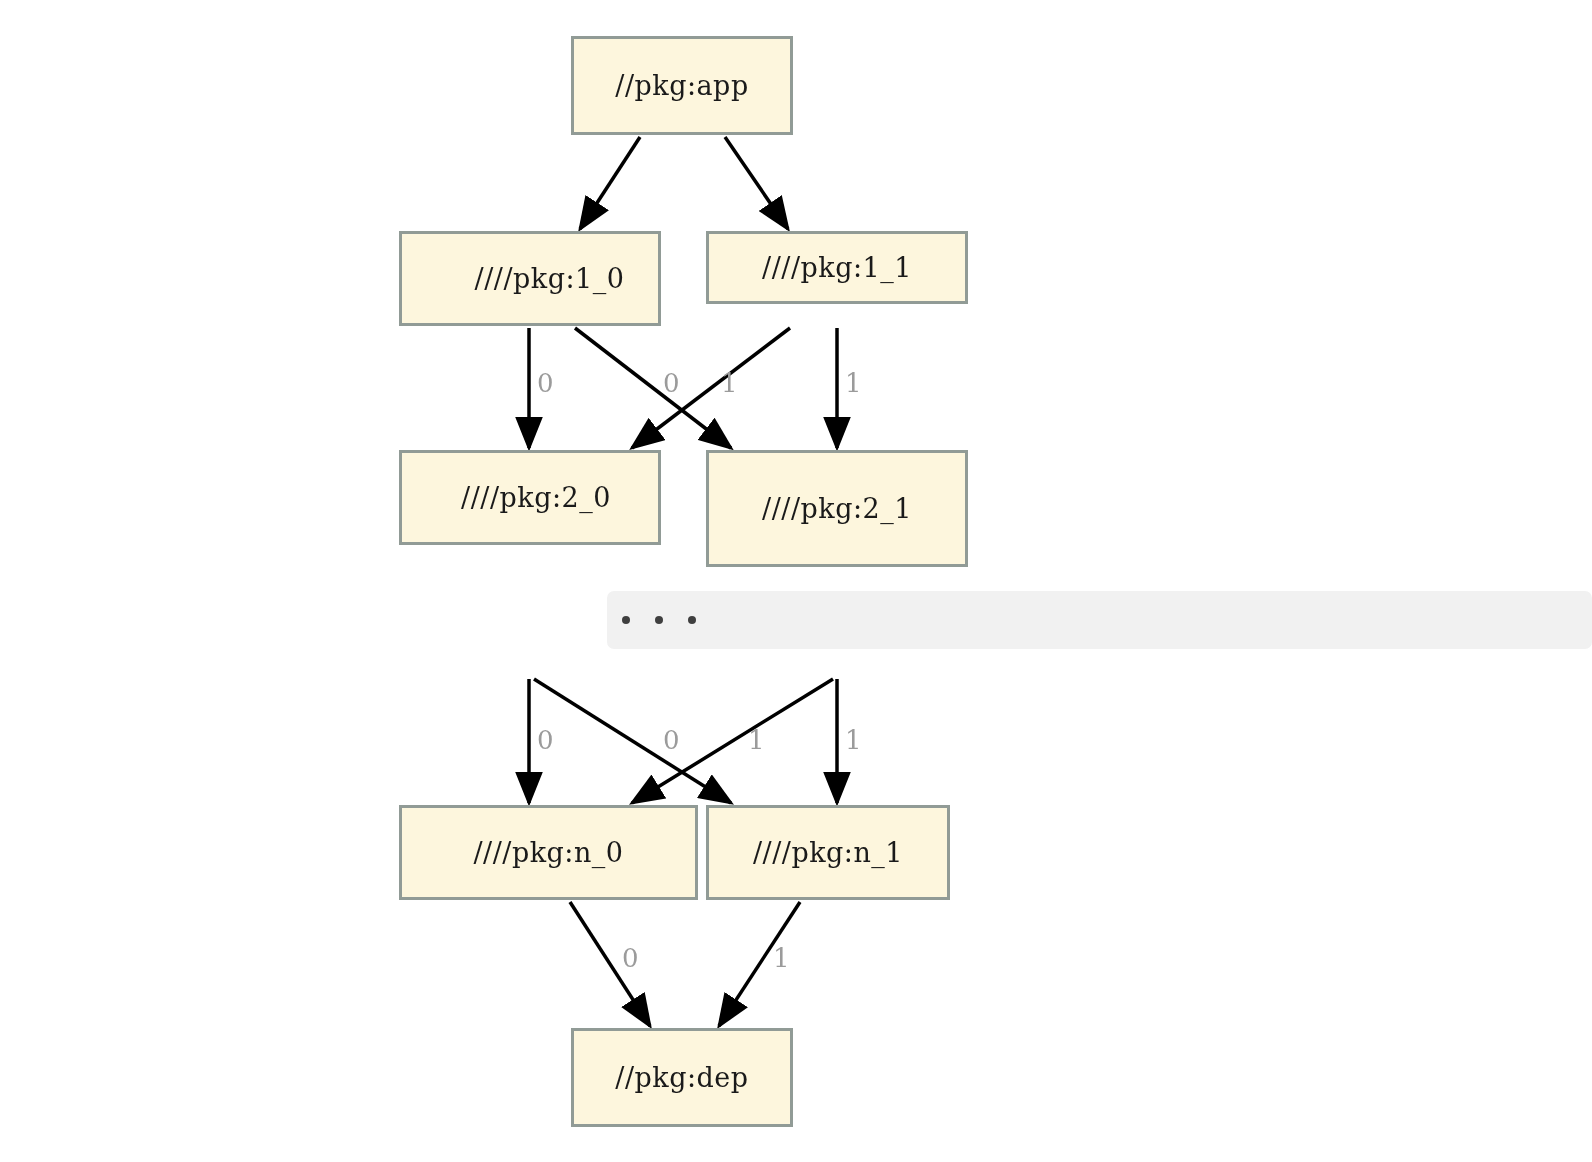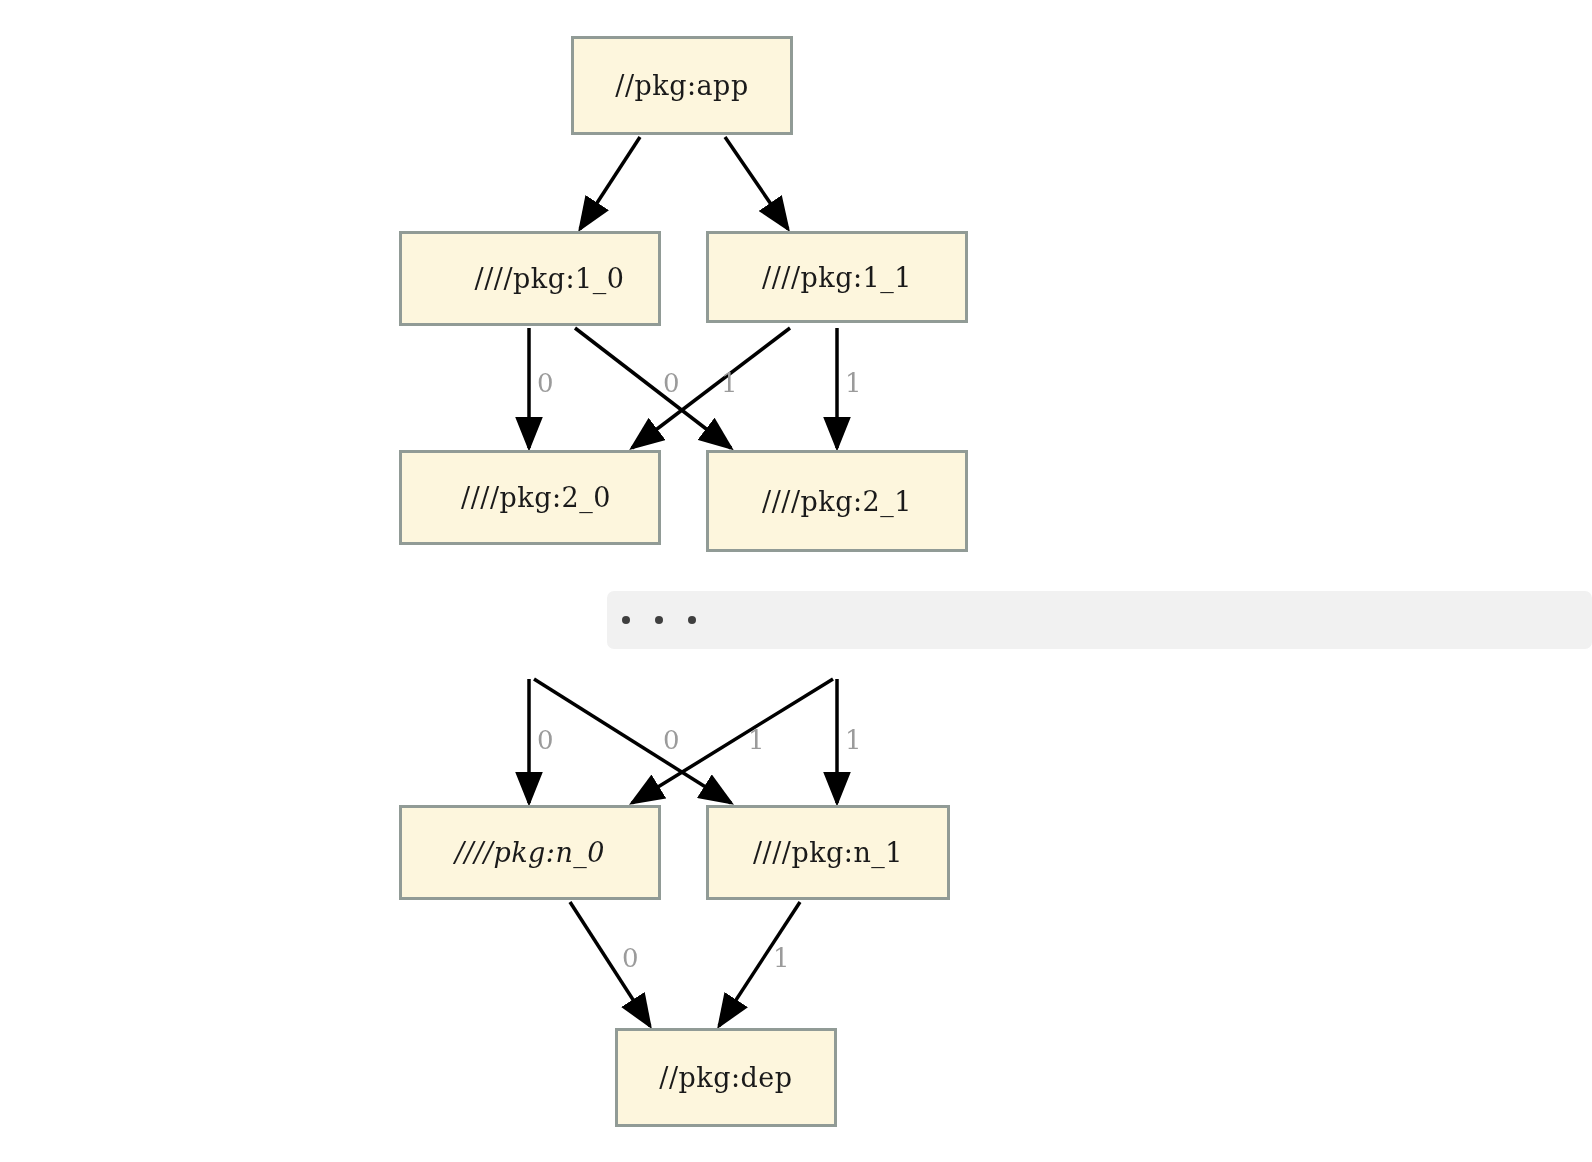--- a/index.html
+++ b/index.html
@@ -101,36 +101,36 @@
       </g>
   </svg>
 
   <div id="nodes-group">
       <div class="node-box" style="left: 571px; top: 36px; width: 222px; height: 99px; background: rgb(253, 246, 221); border-color: rgb(145, 155, 150);">
         <span class="node-label">//pkg:app</span>
       </div>
       <div class="node-box" style="left: 399px; top: 231px; width: 262px; height: 95px; background: rgb(253, 246, 221); border-color: rgb(145, 155, 150); padding-left: 39px;">
         <span class="node-label">////pkg:1_0</span>
       </div>
-      <div class="node-box" style="left: 706px; top: 231px; width: 262px; height: 92px; background: rgb(253, 246, 221); border-color: rgb(145, 155, 150);">
+      <div class="node-box" style="left: 706px; top: 231px; width: 262px; height: 73px; background: rgb(253, 246, 221); border-color: rgb(145, 155, 150);">
         <span class="node-label">////pkg:1_1</span>
       </div>
       <div class="node-box" style="left: 399px; top: 450px; width: 262px; height: 95px; background: rgb(253, 246, 221); border-color: rgb(145, 155, 150); padding-left: 12px;">
         <span class="node-label">////pkg:2_0</span>
       </div>
-      <div class="node-box" style="left: 706px; top: 450px; width: 262px; height: 102px; background: rgb(253, 246, 221); border-color: rgb(145, 155, 150);">
+      <div class="node-box" style="left: 706px; top: 450px; width: 262px; height: 117px; background: rgb(253, 246, 221); border-color: rgb(145, 155, 150);">
         <span class="node-label">////pkg:2_1</span>
       </div>
-      <div class="node-box" style="left: 399px; top: 805px; width: 262px; height: 95px; background: rgb(253, 246, 221); border-color: rgb(145, 155, 150); font-style: italic;">
+      <div class="node-box" style="left: 399px; top: 805px; width: 299px; height: 95px; background: rgb(253, 246, 221); border-color: rgb(145, 155, 150);">
         <span class="node-label">////pkg:n_0</span>
       </div>
       <div class="node-box" style="left: 706px; top: 805px; width: 244px; height: 95px; background: rgb(253, 246, 221); border-color: rgb(145, 155, 150);">
         <span class="node-label">////pkg:n_1</span>
       </div>
-      <div class="node-box" style="left: 571px; top: 1028px; width: 222px; height: 99px; background: rgb(253, 246, 221); border-color: rgb(145, 155, 150); margin-left: 44px;">
+      <div class="node-box" style="left: 571px; top: 1028px; width: 222px; height: 99px; background: rgb(253, 246, 221); border-color: rgb(145, 155, 150);">
         <span class="node-label">//pkg:dep</span>
       </div>
     </div>
 
   <div class="ellipsis-band" style="left: 607px; top: 591px; width: 985px; height: 58px; background: rgb(241, 241, 241);">
     <div class="ellipsis-dots">
         <span class="ellipsis-dot"></span>
         <span class="ellipsis-dot"></span>
         <span class="ellipsis-dot"></span>
       </div>

